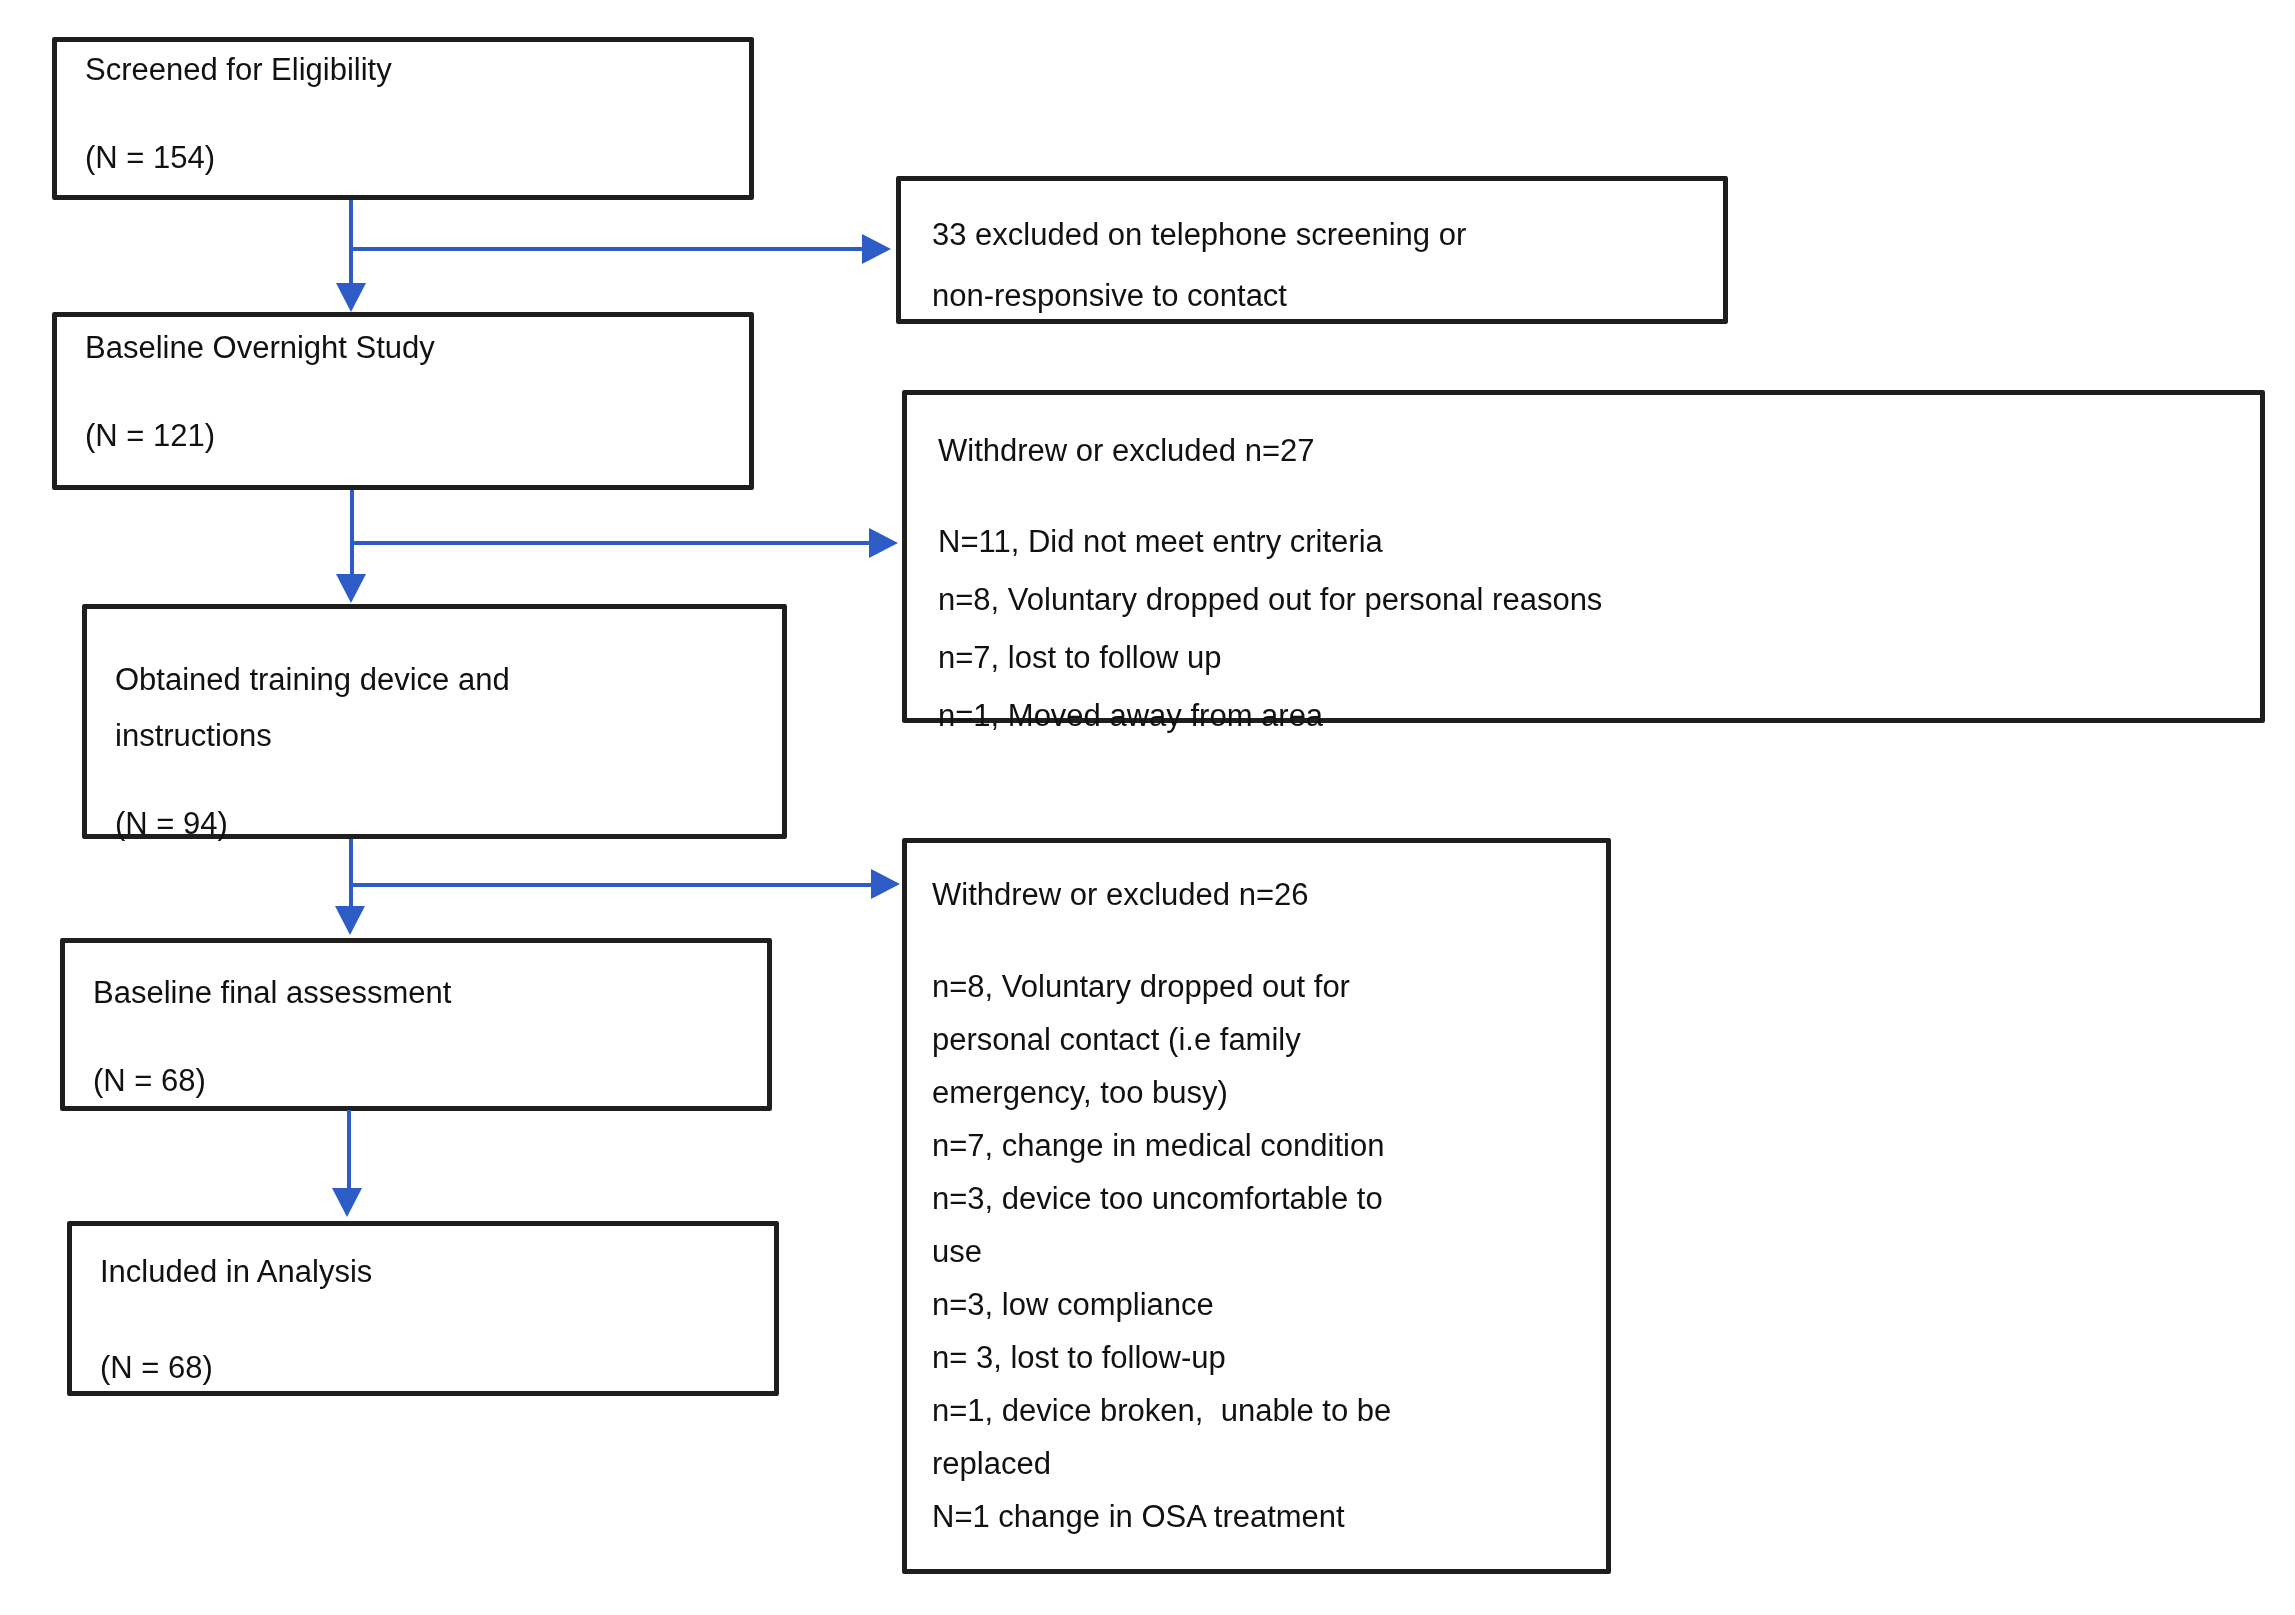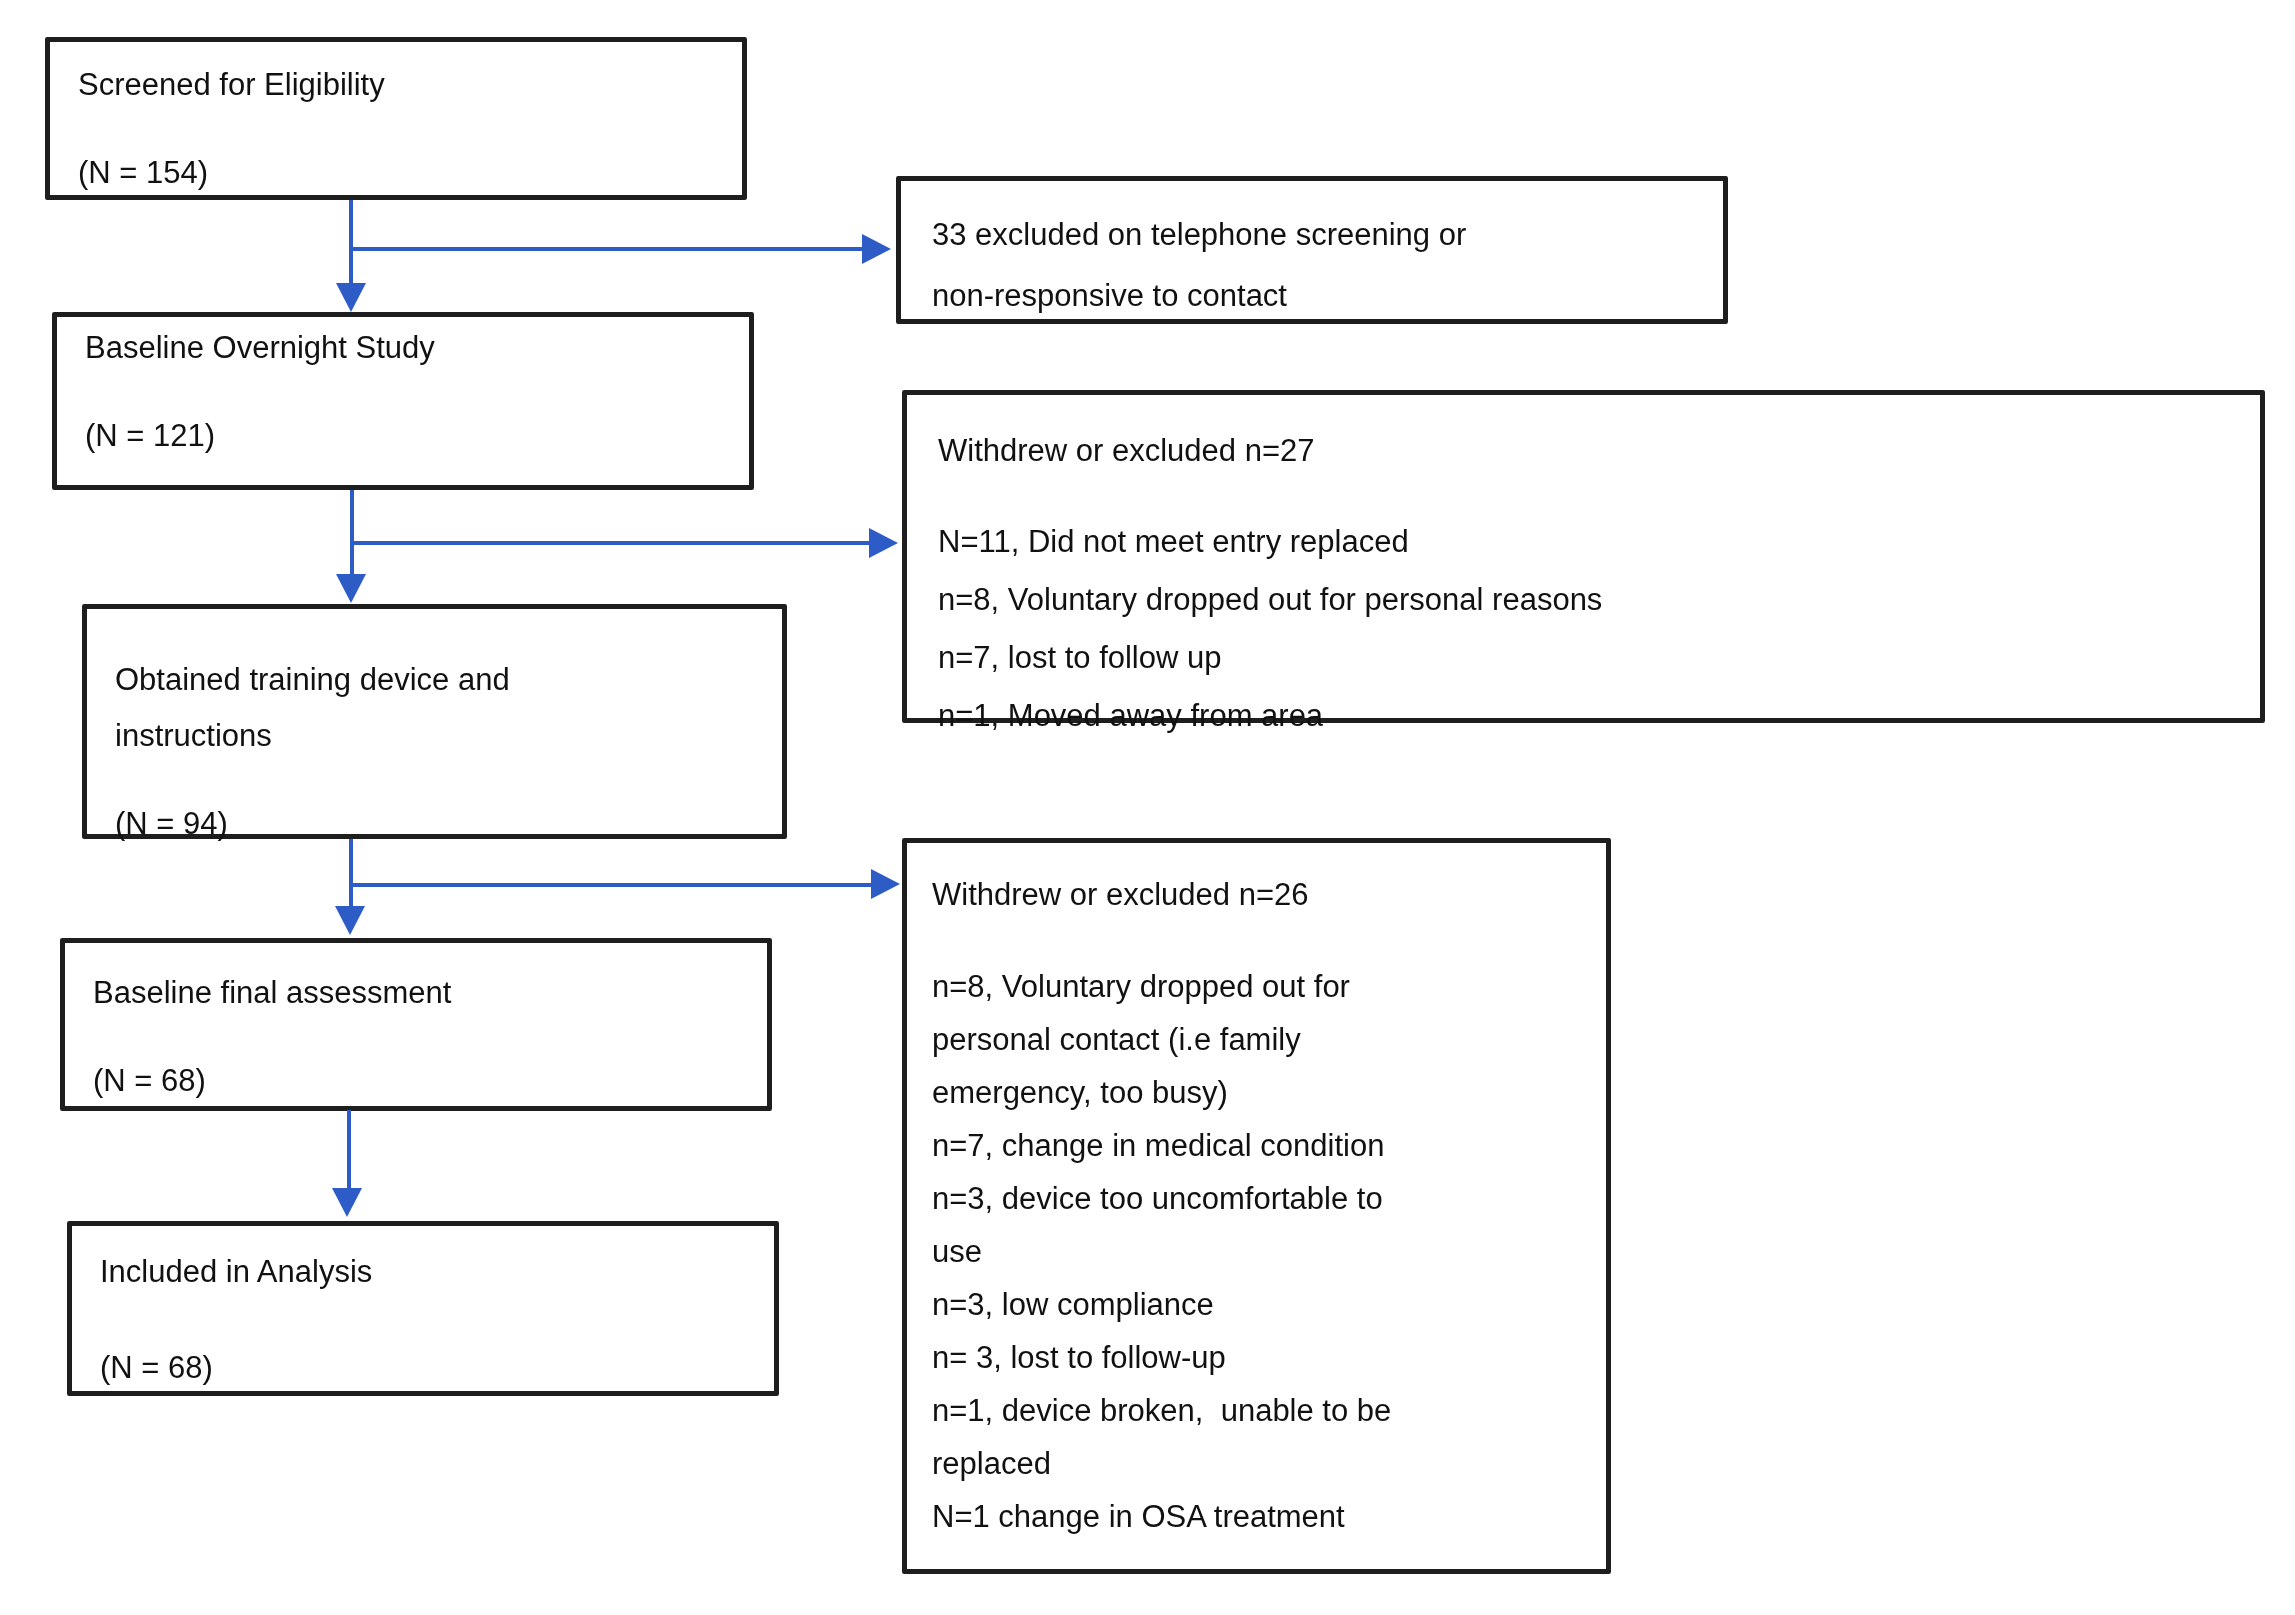--- a/index.html
+++ b/index.html
@@ -22,21 +22,21 @@
     border:5.6px solid var(--border);
     border-radius:2.2px;
     background:var(--background);
     font-size:31px;
     line-height:56px;
   }
   .t{white-space:pre-wrap;}
   .gap{height:32px;}
 
   
-  .box-screened {left:45px;  top:37px;   width:702px; height:163px; padding:15px 28px;}
+  .box-screened {left:52px;  top:37px;   width:702px; height:163px; padding:0 28px;}
   .box-baseline {left:52px;  top:312px;  width:702px; height:178px; padding:3px 28px;}
   .box-device   {left:82px; top:604px; width:705px; height:235px; padding:43px 28px;}
   .box-completed{left:60px; top:938px; width:712px; height:173px; padding:22px 28px;}
   .box-analysis {left:67px; top:1221px; width:712px; height:175px; padding:18px 28px;}
   .box-analysis .gap{height:40px;}
 
   
   .box-excl1    {left:896px; top:176px;  width:832px; height:148px; padding:23.4px 31px; line-height:61px;}
   .box-withdrew1{left:902px; top:390px;  width:1363px; height:333px; padding:27px 31px; line-height:58px;}
   .box-withdrew1 .gap{height:33px;}
@@ -111,21 +111,21 @@
   </div>
 
   <div class="box box-excl1">
     <div class="t">33 excluded on telephone screening or
 non-responsive to contact</div>
   </div>
 
   <div class="box box-withdrew1">
     <div class="t">Withdrew or excluded n=27</div>
     <div class="gap"></div>
-    <div class="t">N=11, Did not meet entry replaced</div>
+    <div class="t">N=11, Did not meet entry criteria</div>
     <div class="t">n=8, Voluntary dropped out for personal reasons</div>
     <div class="t">n=7, lost to follow up</div>
     <div class="t">n=1, Moved away from area</div>
   </div>
 
   <div class="box box-withdrew2">
     <div class="t">Withdrew or excluded n=26</div>
     <div class="gap"></div>
     <div class="t">n=8, Voluntary dropped out for
 personal contact (i.e family

